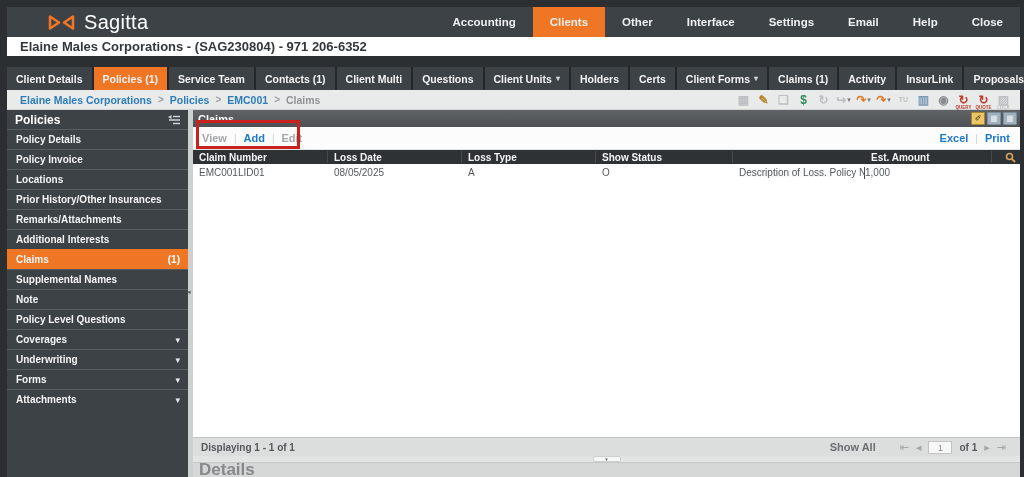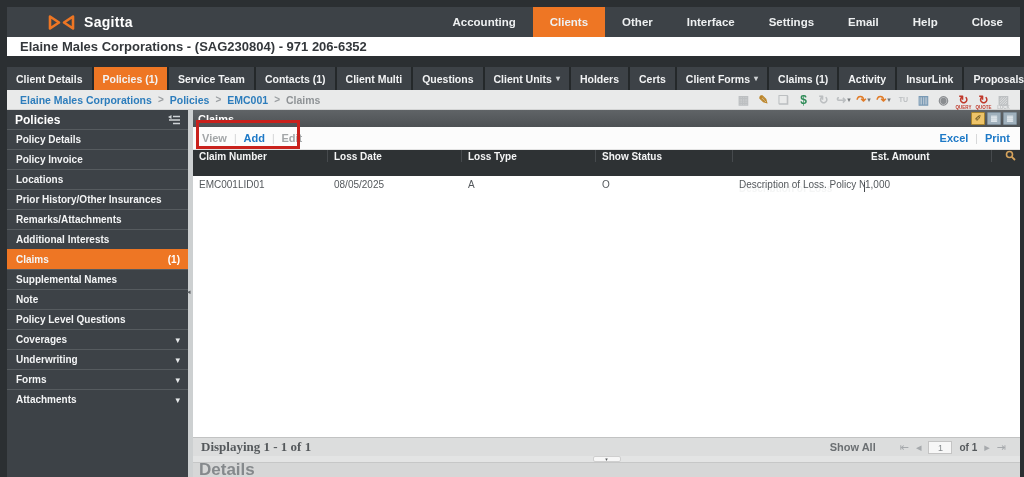--- a/index.html
+++ b/index.html
@@ -7,21 +7,21 @@
     width:1024px; height:477px; overflow:hidden;
     font-family:"Liberation Sans", sans-serif;
     background:#2b2f32;
   }
   .page { position:relative; width:1024px; height:477px; background:#2b2f32; }
 
   
   .logo-bar { position:absolute; top:7px; left:7px; right:4px; height:30px;
     background:#3d4247; display:flex; align-items:stretch; }
   .brand { display:flex; align-items:center; gap:9px; padding-left:41px; }
-  .brand-name { color:#fff; font-size:14px; font-weight:bold; letter-spacing:.3px; }
+  .brand-name { color:#fff; font-size:20px; font-weight:normal; letter-spacing:.3px; }
   .topnav { display:flex; margin-left:auto; }
   .nav-item { color:#eef0f1; font-size:11.5px; font-weight:600; padding:0 17px;
     display:flex; align-items:center; cursor:pointer; }
   .nav-item.active { background:#ee7624; }
 
   
   .client-bar { position:absolute; top:37px; left:7px; right:4px; height:19px;
     background:#ffffff; display:flex; align-items:center; padding-left:13px; }
   .client-title { font-size:13px; font-weight:bold; color:#33373b; }
 
@@ -87,33 +87,33 @@
     display:flex; align-items:center; gap:7px; padding:0 10px 0 9px; }
   .act { font-size:11px; font-weight:bold; color:#a3a6a8; cursor:pointer; }
   .act.enabled { color:#1d79c7; }
   .act-sep, .exp-sep { color:#cfd1d2; font-size:10px; }
   .export-links { margin-left:auto; display:flex; align-items:center; gap:7px; }
   .exp { font-size:11px; font-weight:bold; color:#1d79c7; cursor:pointer; }
 
   .annotation-box { position:absolute; left:3px; top:10px; width:104px; height:29px;
     border:3px solid #c9211c; z-index:6; pointer-events:none; }
 
-  .table-header { height:26px; background:#2e3234; display:flex; align-items:flex-start; }
+  .table-header { height:14px; background:#2e3234; display:flex; align-items:center; }
   .th { color:#f4f5f5; font-size:10px; font-weight:bold; padding:1px 0 0 6px;
     border-right:1px solid #464a4d; white-space:nowrap; overflow:hidden; cursor:pointer; }
   .th-search { flex:1; display:flex; align-items:center; justify-content:flex-end;
     padding:0 4px 0 0; border-right:none; }
   .tr { height:16px; display:flex; align-items:center; cursor:pointer; }
   .td { color:#54585c; font-size:10px; padding:0 0 0 6px; white-space:nowrap; overflow:hidden; }
   .td.right { text-align:left; padding:0 8px 0 0; }
   .filler { flex:1; background:#fff; }
 
   .grid-footer { height:19px; background:#dcdddd; border-top:1px solid #c2c3c3;
     display:flex; align-items:center; padding:0 14px 0 8px; }
-  .displaying { font-size:13px; font-weight:bold; color:#55595c;font-family:Liberation Serif, serif; }
+  .displaying { font-size:10px; font-weight:bold; color:#55595c; }
   .footer-right { margin-left:auto; display:flex; gap:10px; }
   .show-all { font-size:11px; font-weight:bold; color:#6b6f72; cursor:pointer; }
   .pager { display:flex; align-items:center; gap:7px; margin-left:14px; }
   .pg { color:#a6a9ac; font-size:11px; cursor:pointer; line-height:1; }
   .page-box { width:24px; height:13px; background:#f7f7f7; border:1px solid #c4c4c4;
     font-size:9px; color:#84888b; text-align:center; line-height:12px; cursor:text; }
   .page-of { font-size:10px; font-weight:bold; color:#55595c; }
 
   .hsplit { height:6px; background:#e3e4e4; position:relative; cursor:row-resize; }
   .hsplit-handle { position:absolute; left:50%; top:0; transform:translateX(-50%);

